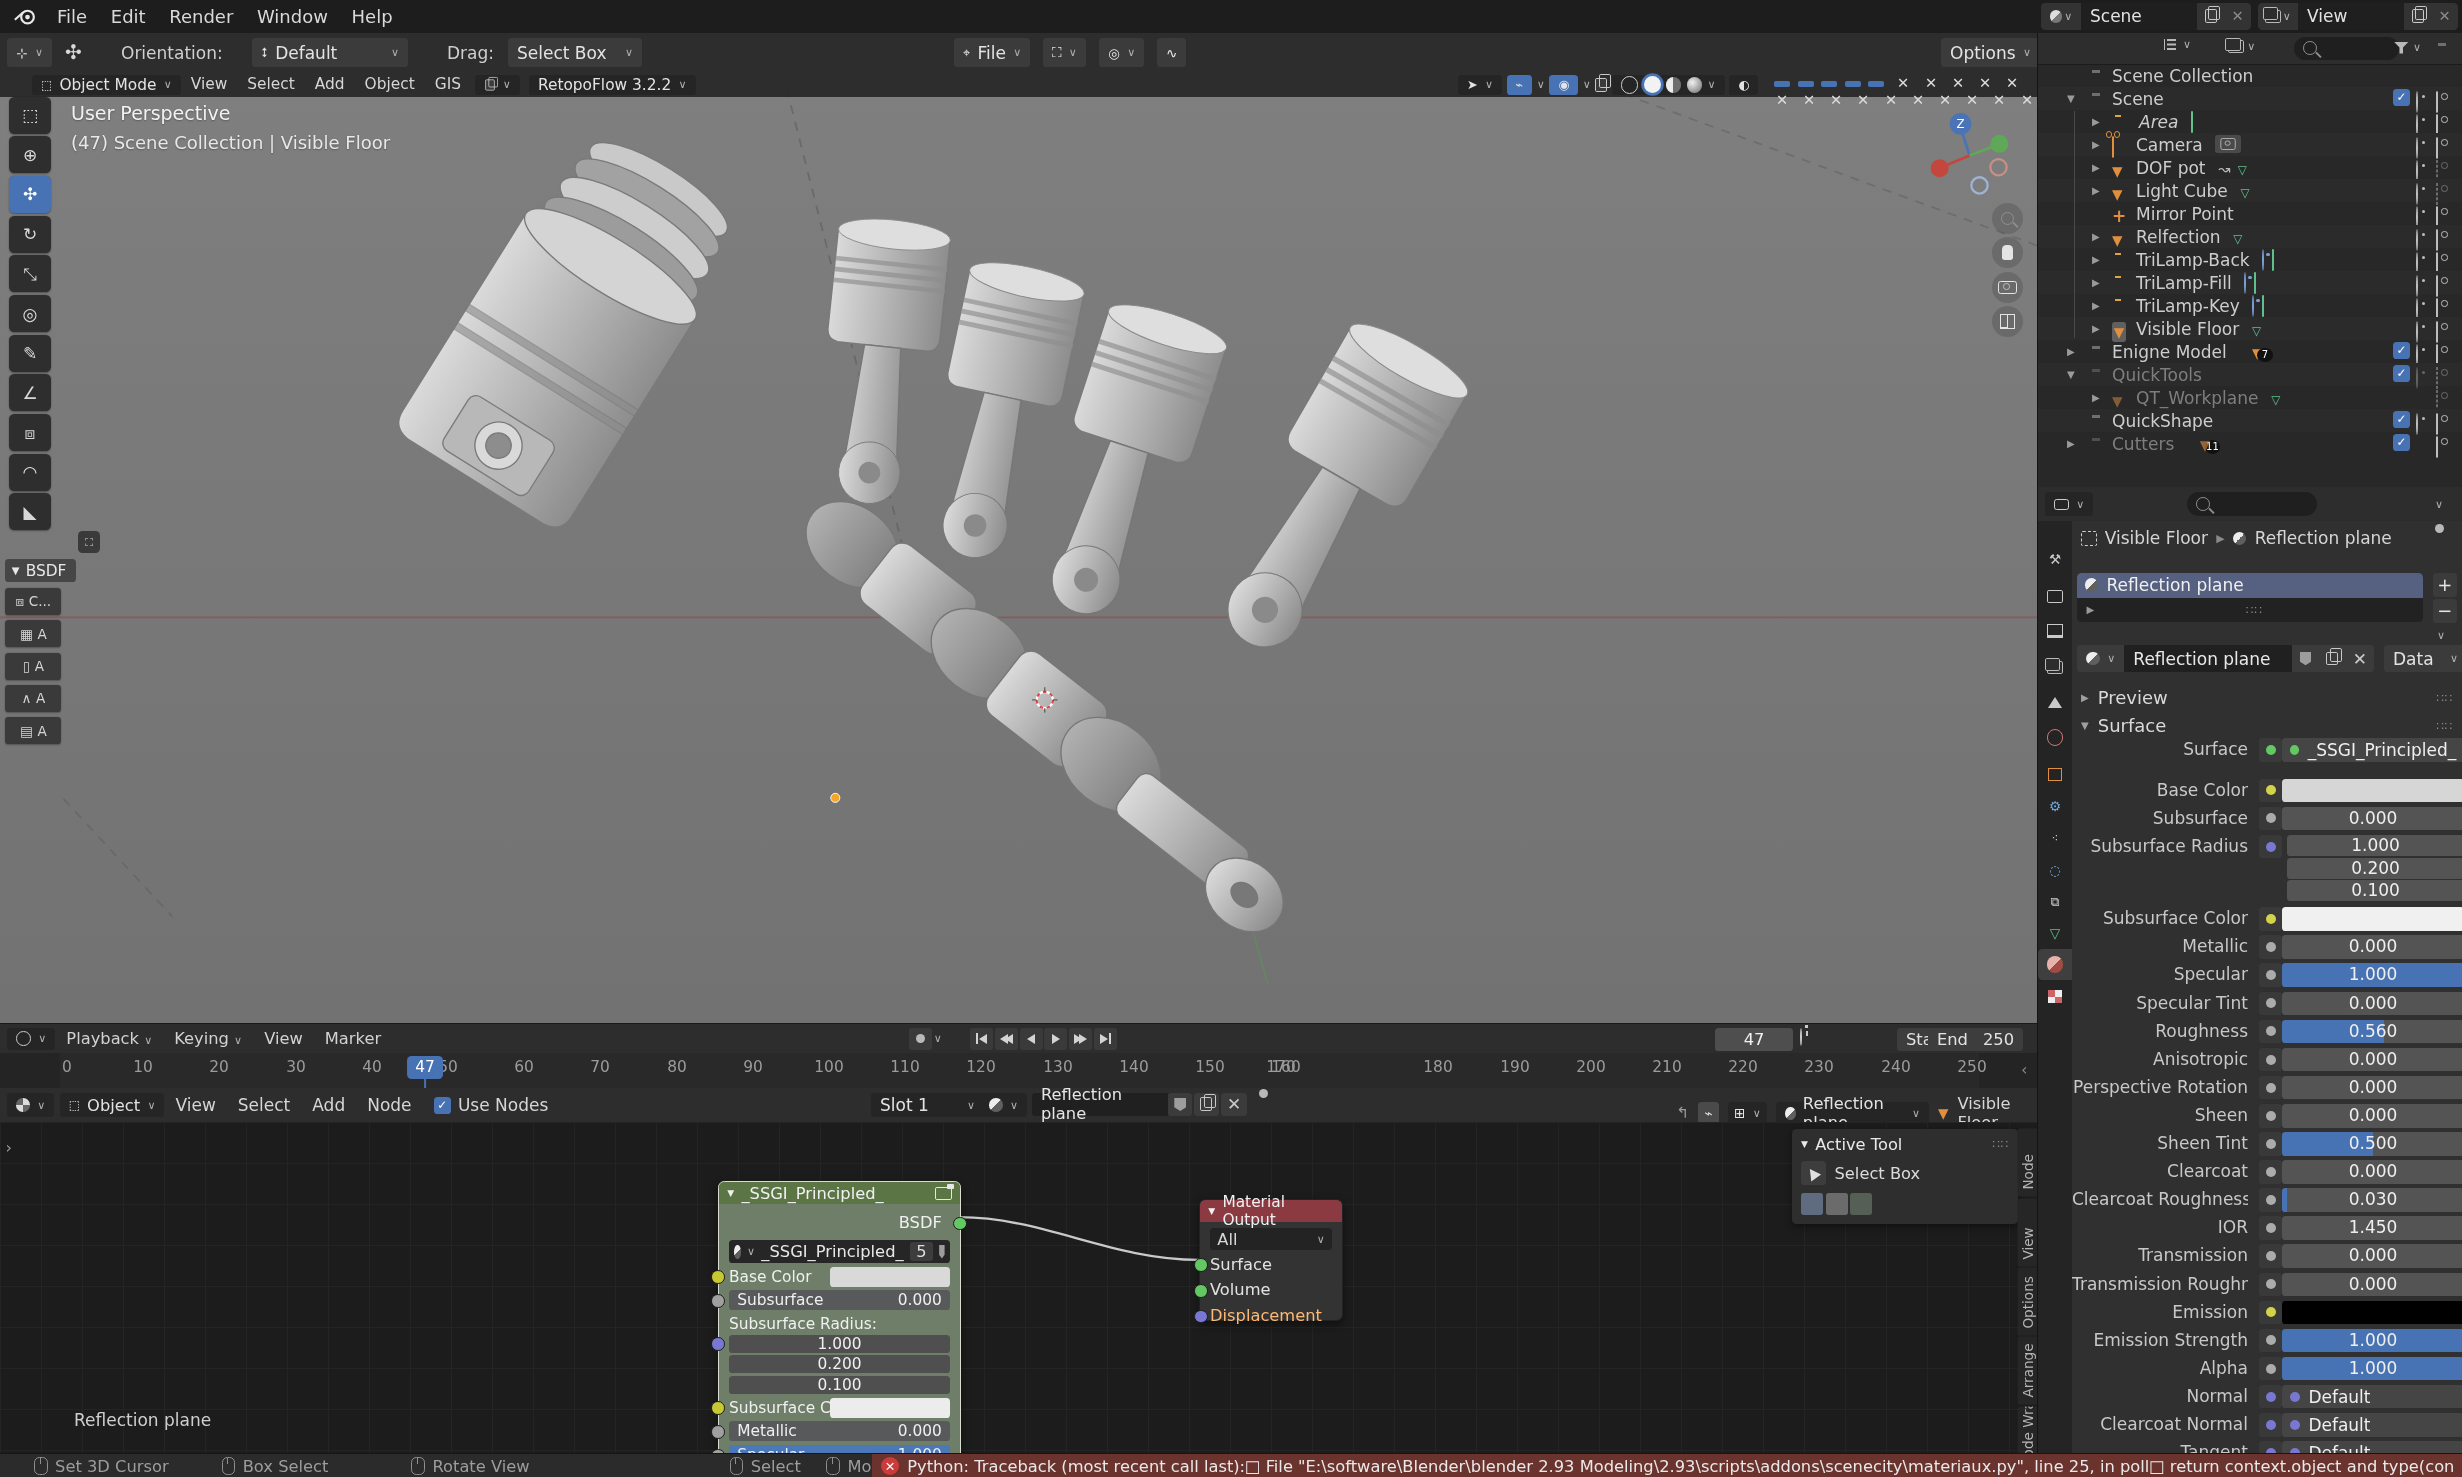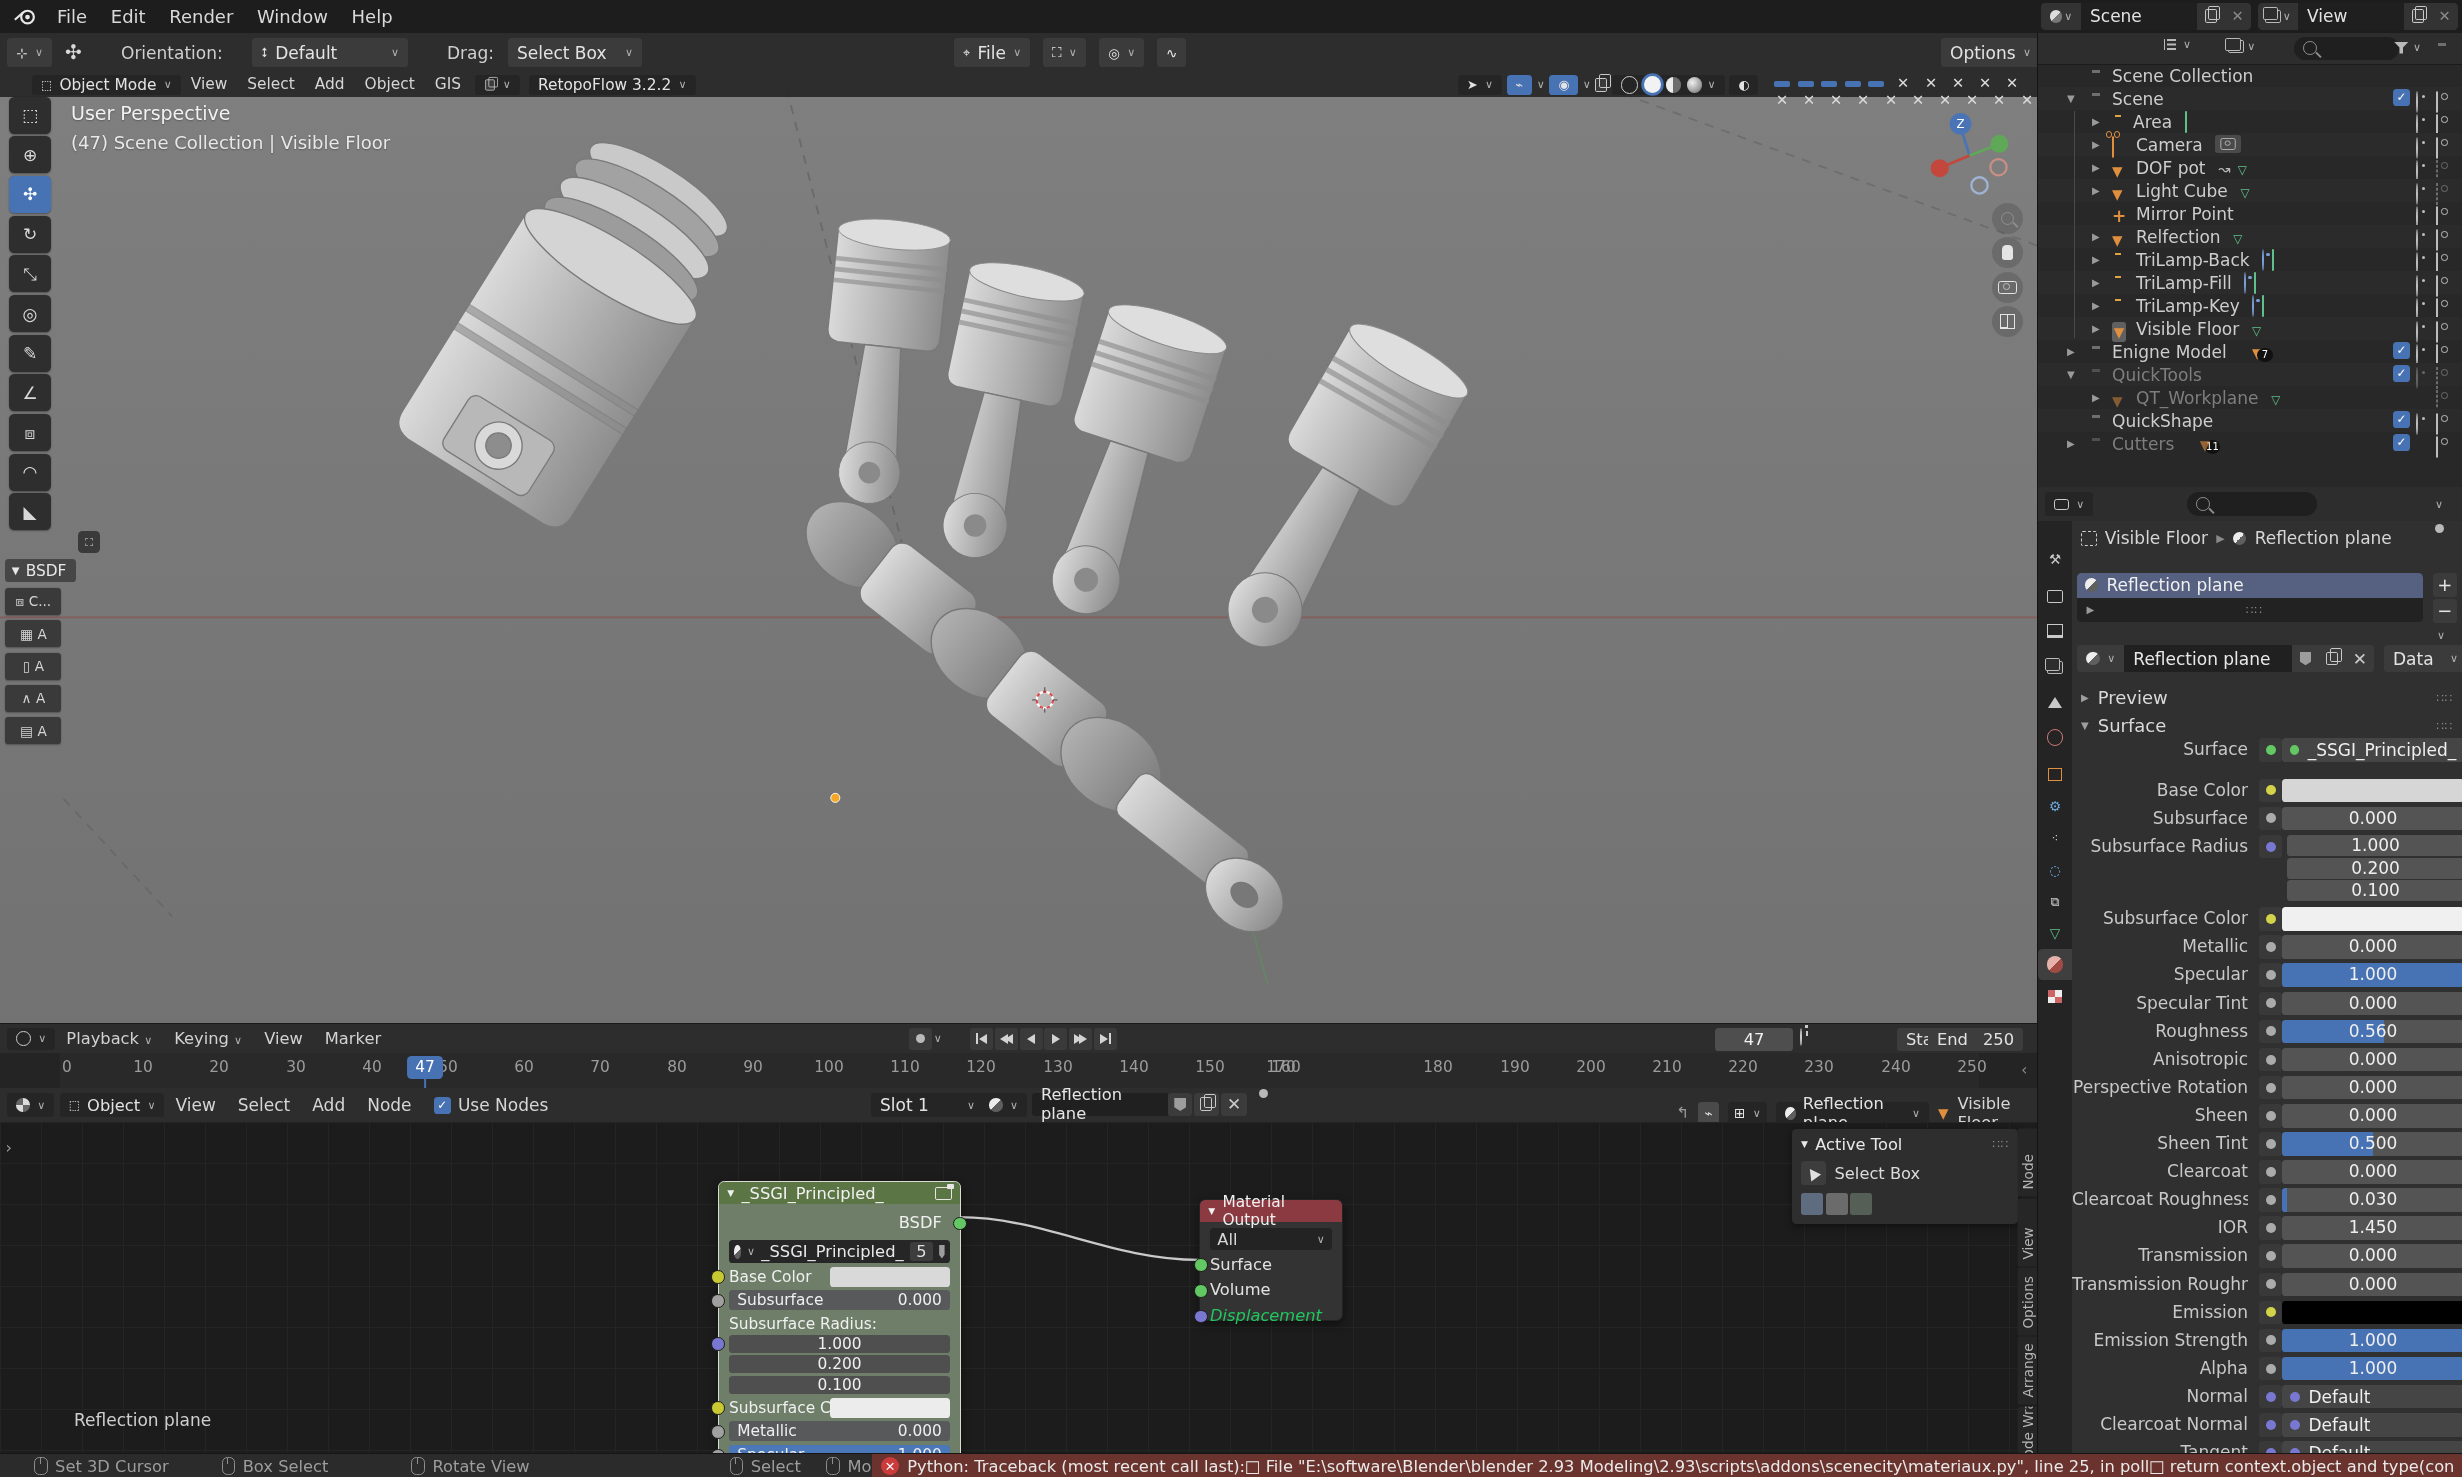--- a/index.html
+++ b/index.html
@@ -681,21 +681,21 @@
           <span style="font-size:9px;">▼</span>
           <span style="font-size:15.4px;">Material Output</span>
           </div>
         <div class="nrow" style="height:22px;background:#232323;border-radius:3.6px;display:flex;align-items:center;padding:0 7.3px;margin-top:6.3px;">
           <span>All</span>
             <span class="chev" style="margin-left:auto;">∨</span>
           </div>
         <div id="outrows">
             <div class="nrow" style="height:22px;"><span class="sock s-green" style="left:-16.3px;top:4.5px;"></span><span style="color:#e2e2e2;line-height:22px;">Surface</span></div>
             <div class="nrow" style="height:22px;"><span class="sock s-green" style="left:-16.3px;top:4.5px;"></span><span style="color:#e2e2e2;line-height:22px;">Volume</span></div>
-            <div class="nrow" style="height:22px;"><span class="sock s-purple" style="left:-16.3px;top:4.5px;"></span><span style="color:#22c55e;line-height:22px;font-style:italic;">Displacement</span></div>
+            <div class="nrow" style="height:22px;"><span class="sock s-purple" style="left:-16.3px;top:4.5px;"></span><span style="color:#fdba74;line-height:22px;">Displacement</span></div>
           </div>
       </div>
 
       <div class="atool">
         <div style="display:flex;align-items:center;gap:7.3px;padding:5.4px 9px;font-size:16.3px;color:#e8e8e8;">
           <span style="font-size:9px;">▼</span>
           <span>Active Tool</span>
           <span class="grip" style="margin-left:auto;">∷∷</span>
           </div>
         <div style="display:flex;align-items:center;gap:9px;padding:1.8px 9px 7.3px;">
@@ -752,21 +752,21 @@
       <span class="oarr" style="left:29px;">▼</span>
           <span class="abs" style="left:51px;top:3.6px;"><span class="i-coll"></span></span>
       <span class="txt" style="left:74px;">Scene<span style="display:inline-block;width:12.7px;"></span></span>
       <span class="tg i-chk" style="left:355px;">✓</span>
           <span class="tg" style="left:378px;top:5.4px;"><span class="i-eye"></span></span>
           <span class="tg" style="left:398px;top:4.5px;"><span class="i-cam"></span></span>
         </div>
         <div class="orow">
       <span class="oarr" style="left:54px;">▶</span>
           <span class="abs" style="left:74px;top:3.6px;"><span class="i-light"></span></span>
-      <span class="txt" style="left:95px;">Area<span style="display:inline-block;width:12.7px;"></span><span class="i-screen"></span></span>
+      <span class="txt" style="left:101px;font-style:italic;">Area<span style="display:inline-block;width:12.7px;"></span><span class="i-screen"></span></span>
       <span class="tg" style="left:378px;top:5.4px;"><span class="i-eye"></span></span>
           <span class="tg" style="left:398px;top:4.5px;"><span class="i-cam"></span></span>
         </div>
         <div class="orow alt">
       <span class="oarr" style="left:54px;">▶</span>
           <span class="abs" style="left:74px;top:3.6px;"><span class="i-camobj"></span></span>
       <span class="txt" style="left:98px;">Camera<span style="display:inline-block;width:12.7px;"></span><span style="background:#4a4a4a;border-radius:2.7px;padding:1.8px 3.6px;display:inline-flex;">
               <span class="i-cam" style="transform:scale(.85);"></span>
             </span></span>
       <span class="tg" style="left:378px;top:5.4px;"><span class="i-eye"></span></span>

